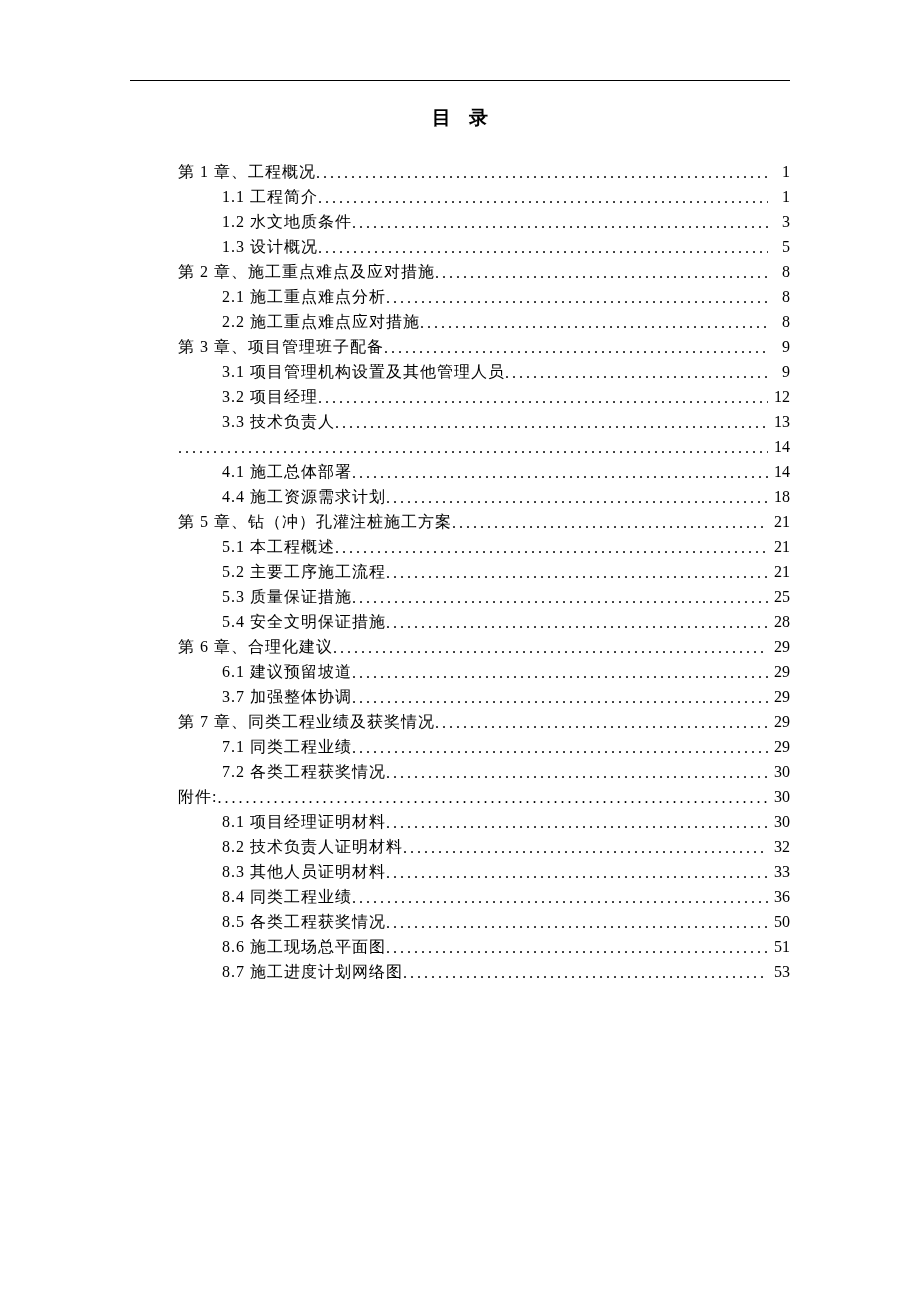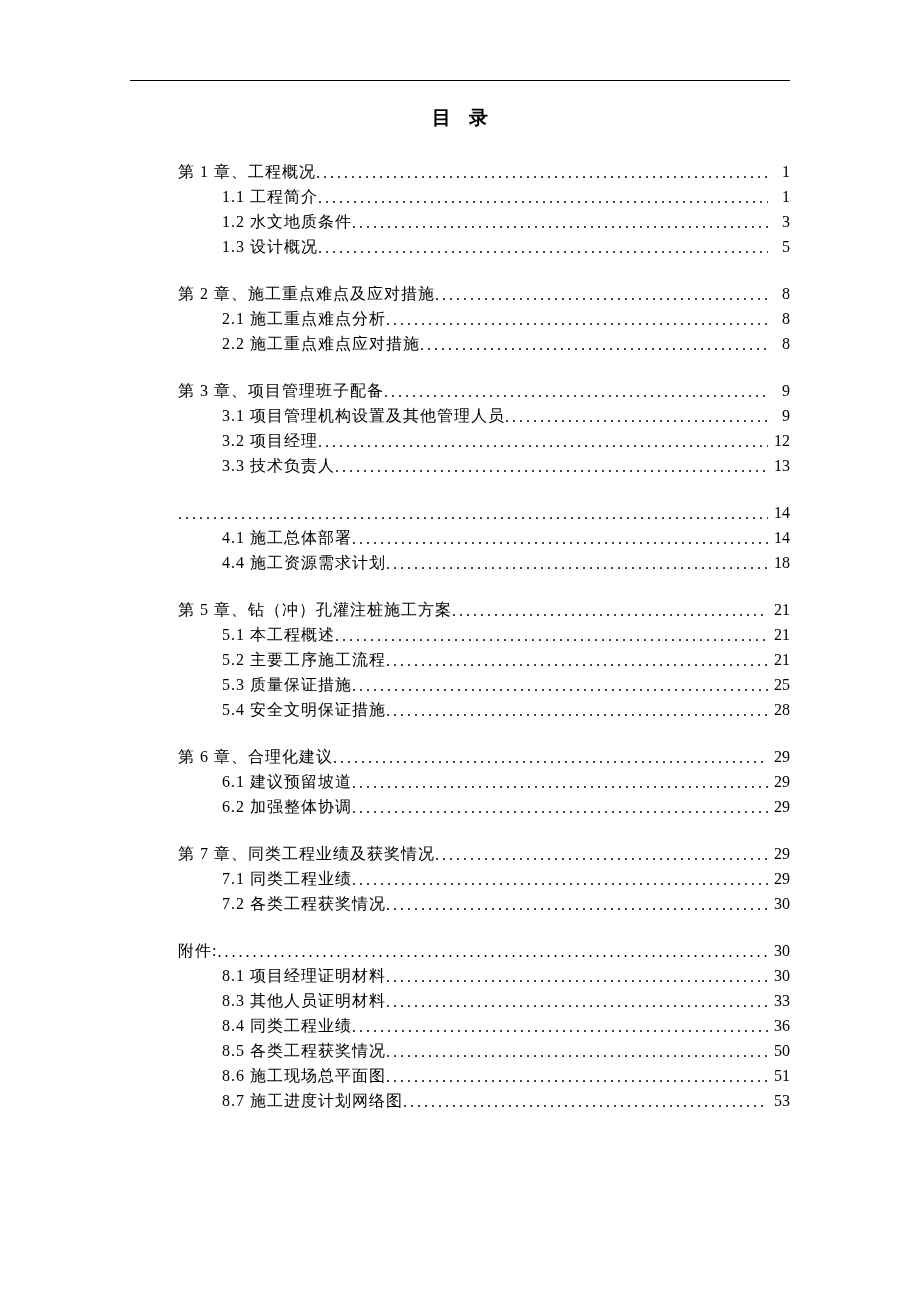--- a/index.html
+++ b/index.html
@@ -29,21 +29,21 @@
     }
     .toc {
       line-height: 25px;
     }
     .toc-row {
       display: flex;
       align-items: baseline;
       white-space: nowrap;
       overflow: hidden;
     }
-    .toc-row.level-0 { padding-left: 48px; margin-top: 22px; }
+    .toc-row.level-0 { padding-left: 48px; }
     .toc-row.level-1 { padding-left: 92px; }
     .toc-label {
       flex: 0 0 auto;
       letter-spacing: 1px;
     }
     .toc-dots {
       flex: 1 1 auto;
       overflow: hidden;
       letter-spacing: 3px;
       color: #000;
@@ -165,21 +165,21 @@
         <span class="toc-label">第 6 章、合理化建议</span>
         <span class="toc-dots"></span>
         <span class="toc-page">29</span>
       </div>
       <div class="toc-row level-1">
         <span class="toc-label">6.1 建议预留坡道</span>
         <span class="toc-dots"></span>
         <span class="toc-page">29</span>
       </div>
       <div class="toc-row level-1">
-        <span class="toc-label">6.2 加强整体协调</span>
+        <span class="toc-label">3.7 加强整体协调</span>
         <span class="toc-dots"></span>
         <span class="toc-page">29</span>
       </div>
       <div class="toc-row level-0">
         <span class="toc-label">第 7 章、同类工程业绩及获奖情况</span>
         <span class="toc-dots"></span>
         <span class="toc-page">29</span>
       </div>
       <div class="toc-row level-1">
         <span class="toc-label">7.1 同类工程业绩</span>
@@ -193,20 +193,25 @@
       </div>
       <div class="toc-row level-0">
         <span class="toc-label">附件:</span>
         <span class="toc-dots"></span>
         <span class="toc-page">30</span>
       </div>
       <div class="toc-row level-1">
         <span class="toc-label">8.1 项目经理证明材料</span>
         <span class="toc-dots"></span>
         <span class="toc-page">30</span>
+      </div>
+      <div class="toc-row level-1">
+        <span class="toc-label">8.2 技术负责人证明材料</span>
+        <span class="toc-dots"></span>
+        <span class="toc-page">32</span>
       </div>
       <div class="toc-row level-1">
         <span class="toc-label">8.3 其他人员证明材料</span>
         <span class="toc-dots"></span>
         <span class="toc-page">33</span>
       </div>
       <div class="toc-row level-1">
         <span class="toc-label">8.4 同类工程业绩</span>
         <span class="toc-dots"></span>
         <span class="toc-page">36</span>

